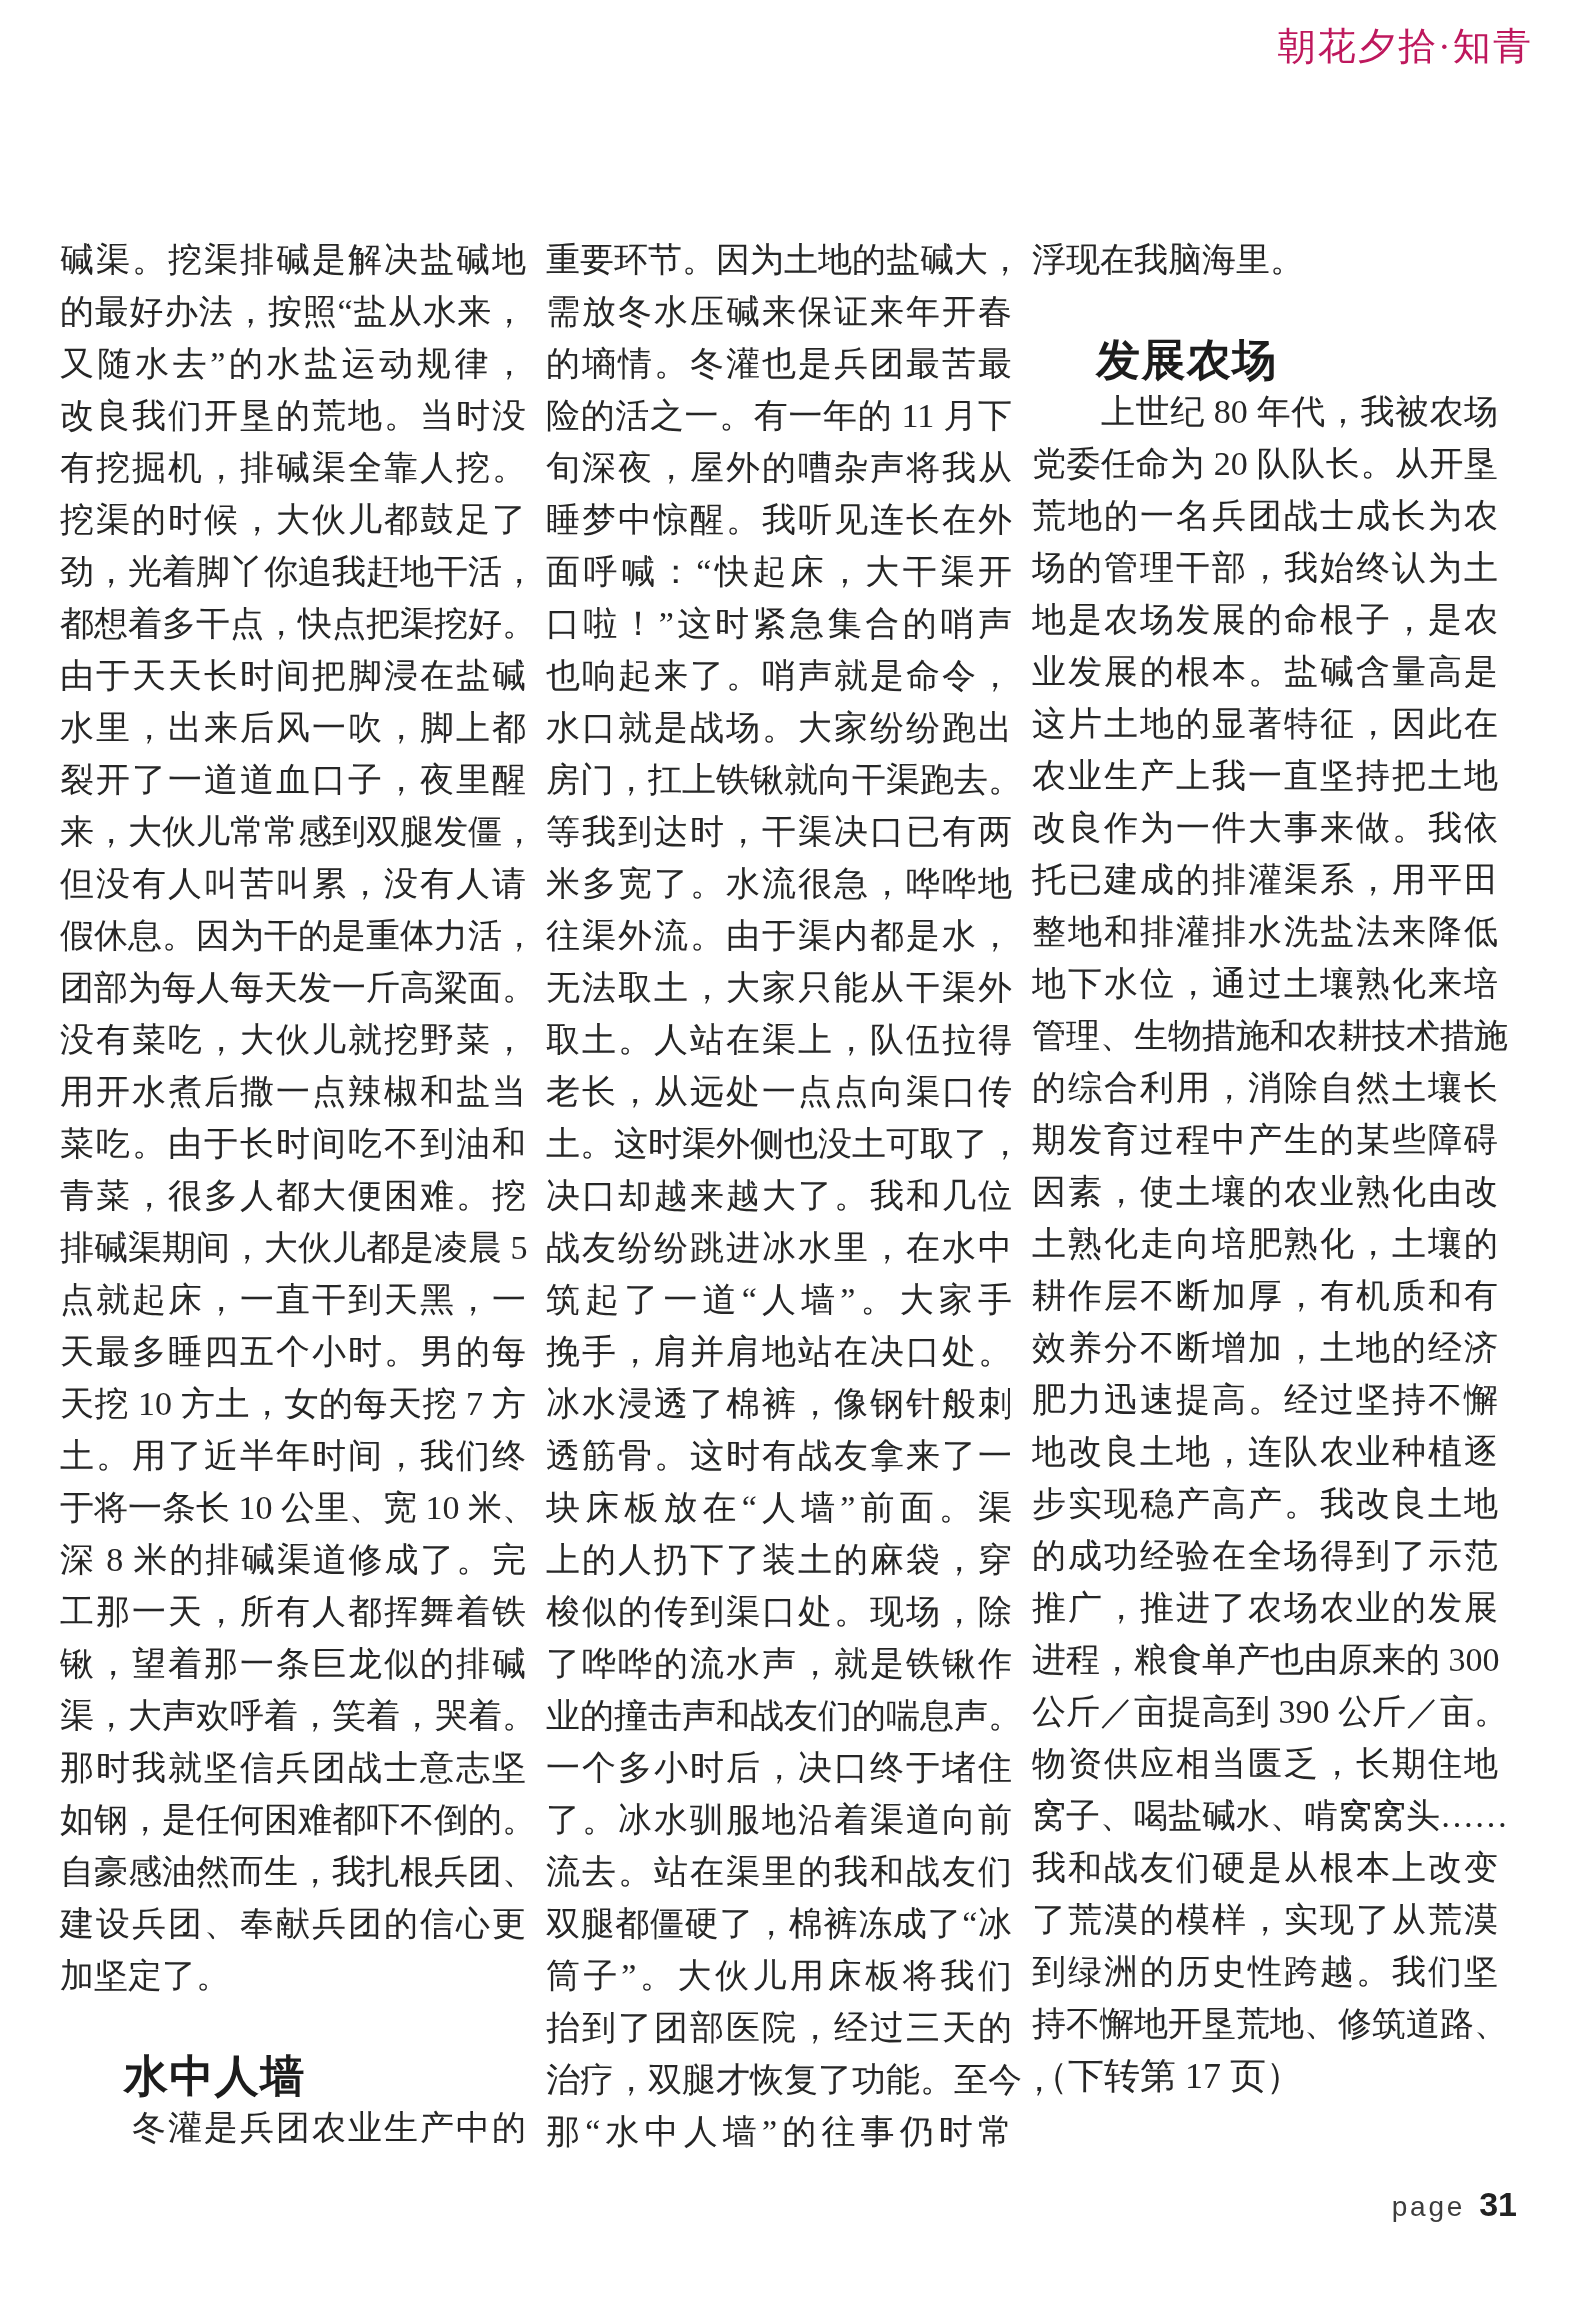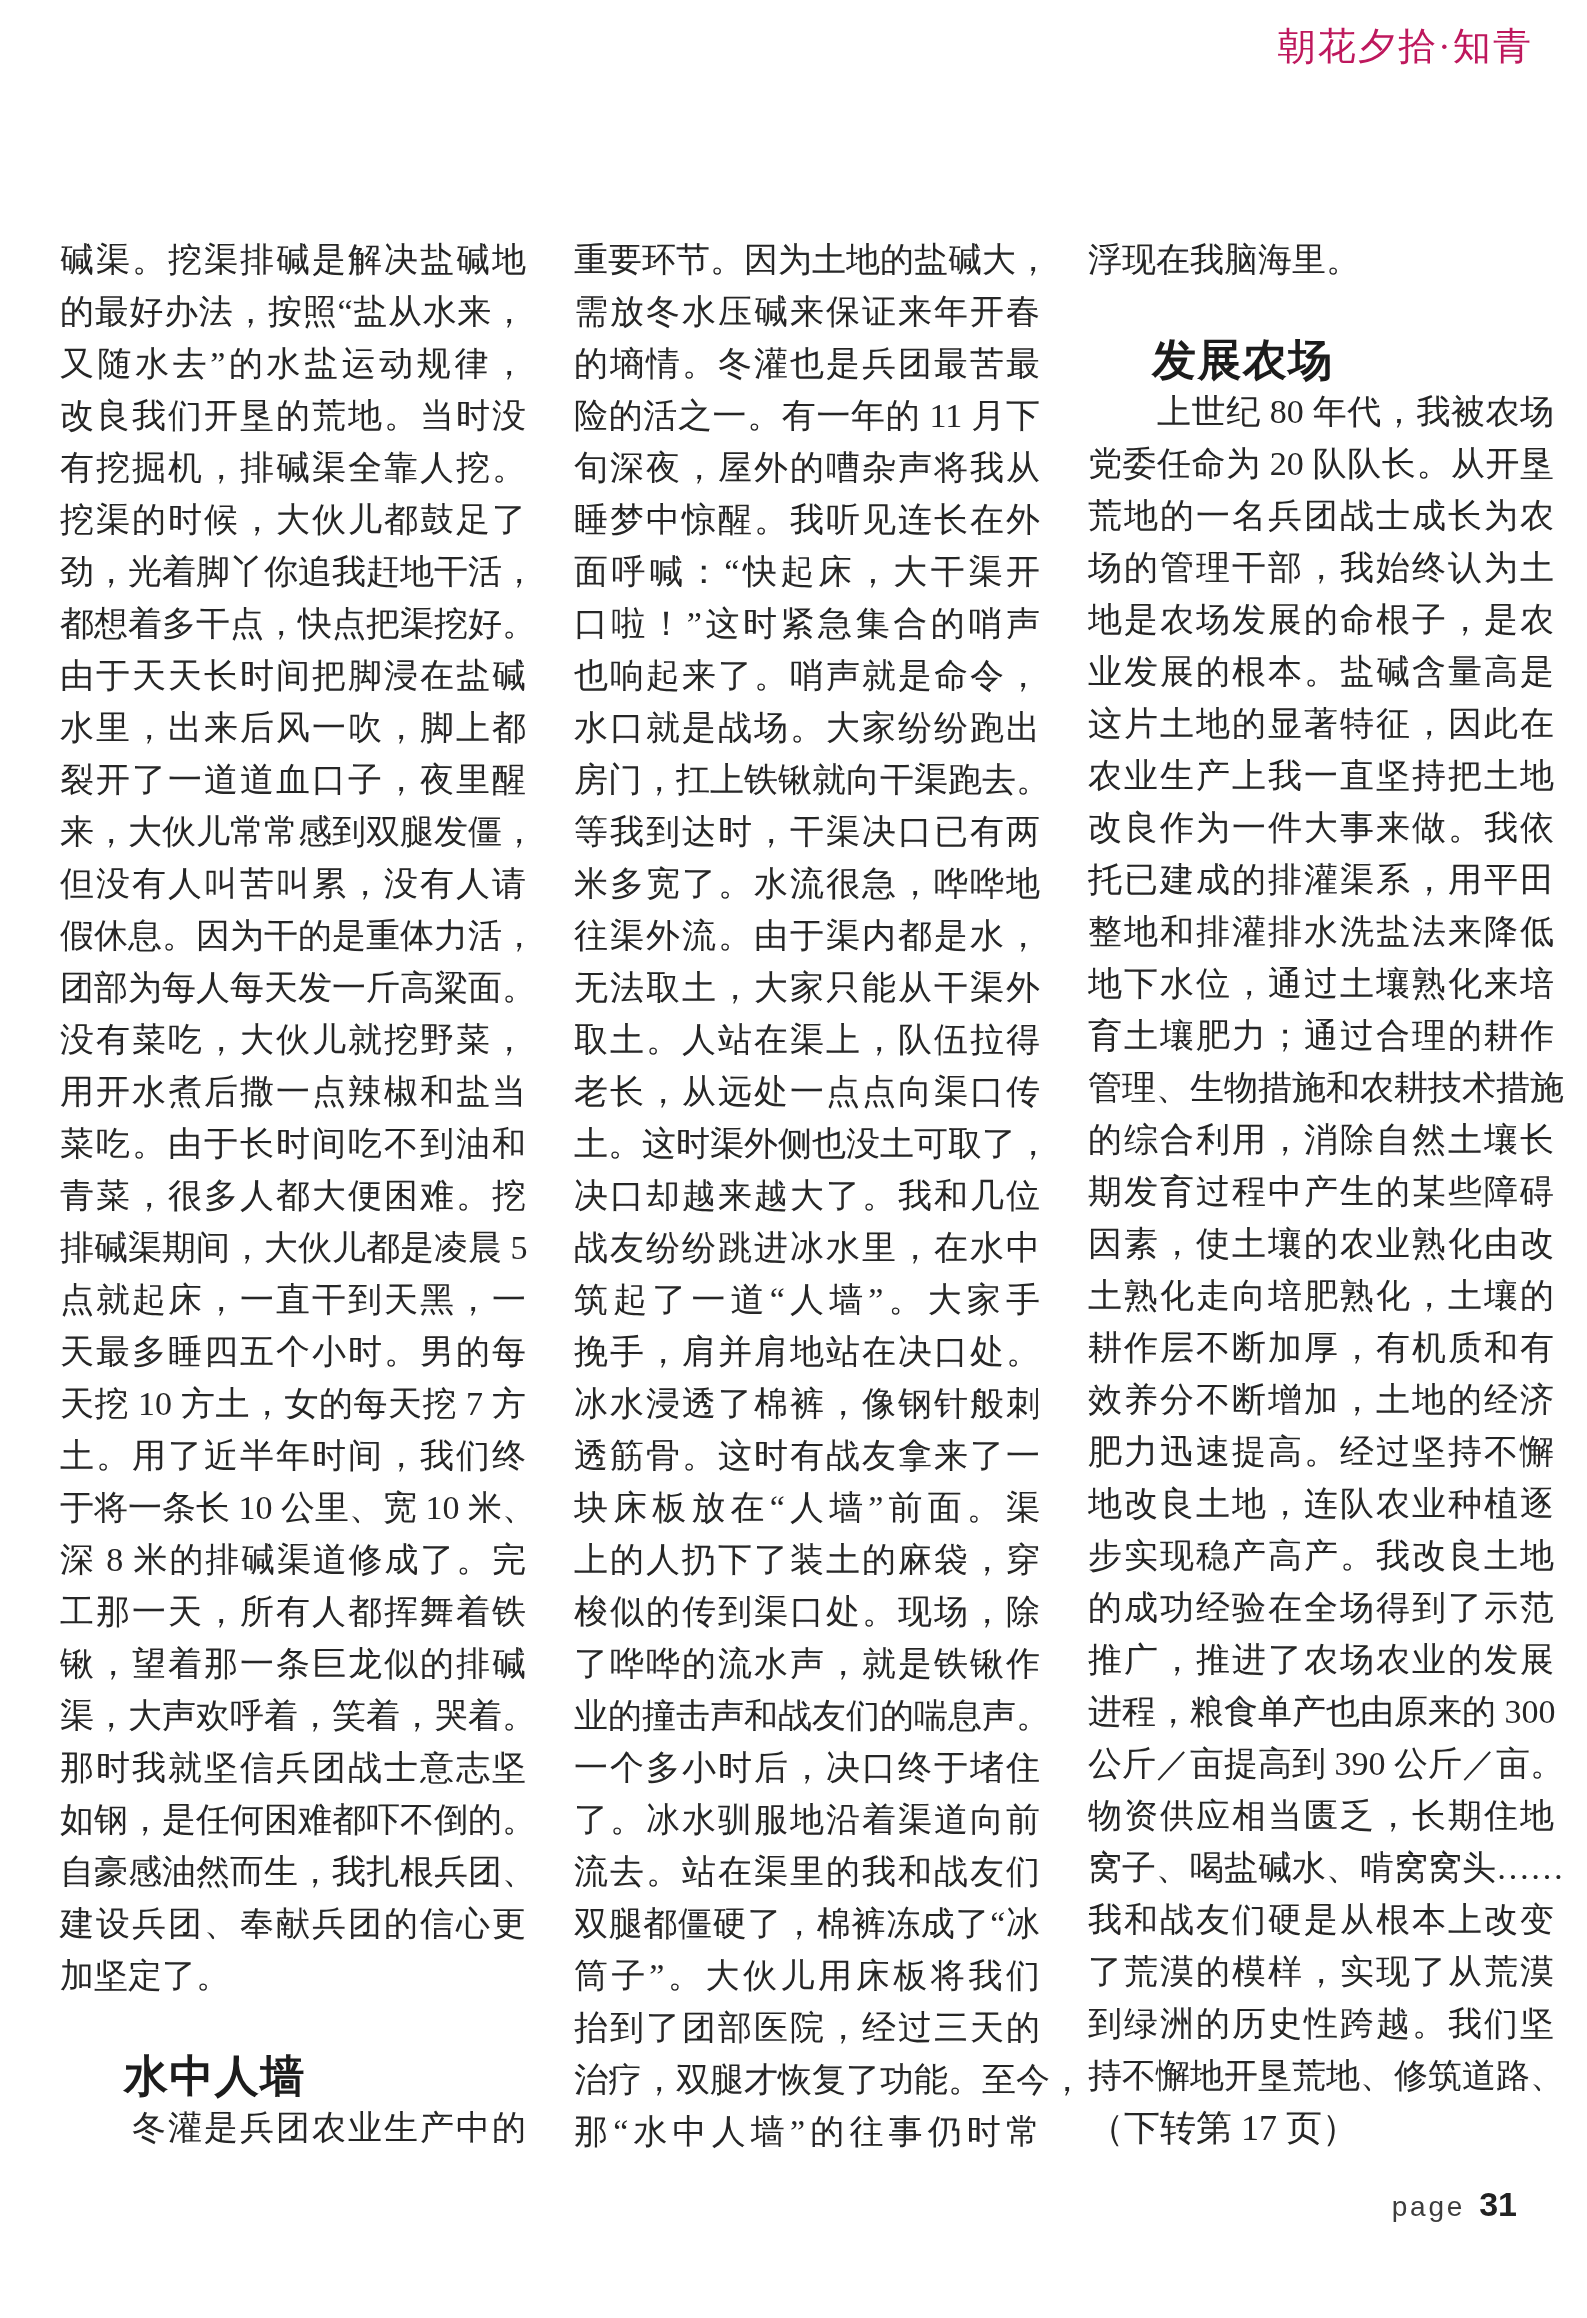--- a/index.html
+++ b/index.html
@@ -7,21 +7,21 @@
     width:1588px;height:2319px;position:relative;background:#ffffff;
     font-family:"Liberation Serif","DejaVu Serif",serif;color:#262626;
     overflow:hidden;
   }
   .page-header{
     position:absolute;top:21px;right:55px;
     font-size:38px;letter-spacing:2.1px;color:#be185d;font-weight:500;
   }
   .columns{
     position:absolute;top:234px;left:60px;width:1468px;
-    display:flex;gap:48px;
+    display:flex;gap:20px;
   }
   .column{width:466px;font-size:34px;line-height:52px;}
   .line{
     height:52px;text-align:justify;text-align-last:justify;
     white-space:nowrap;overflow:visible;
   }
   .line.flush{text-align-last:left;}
   .subhead{
     font-family:"Liberation Sans","DejaVu Sans",sans-serif;
     font-weight:bold;font-size:44px;line-height:52px;height:52px;
@@ -134,21 +134,20 @@
       <div class="line">荒地的一名兵团战士成长为农</div>
       <div class="line">场的管理干部，我始终认为土</div>
       <div class="line">地是农场发展的命根子，是农</div>
       <div class="line">业发展的根本。盐碱含量高是</div>
       <div class="line">这片土地的显著特征，因此在</div>
       <div class="line">农业生产上我一直坚持把土地</div>
       <div class="line">改良作为一件大事来做。我依</div>
       <div class="line">托已建成的排灌渠系，用平田</div>
       <div class="line">整地和排灌排水洗盐法来降低</div>
       <div class="line">地下水位，通过土壤熟化来培</div>
-      <div class="line">育土壤肥力；通过合理的耕作</div>
       <div class="line">管理、生物措施和农耕技术措施</div>
       <div class="line">的综合利用，消除自然土壤长</div>
       <div class="line">期发育过程中产生的某些障碍</div>
       <div class="line">因素，使土壤的农业熟化由改</div>
       <div class="line">土熟化走向培肥熟化，土壤的</div>
       <div class="line">耕作层不断加厚，有机质和有</div>
       <div class="line">效养分不断增加，土地的经济</div>
       <div class="line">肥力迅速提高。经过坚持不懈</div>
       <div class="line">地改良土地，连队农业种植逐</div>
       <div class="line">步实现稳产高产。我改良土地</div>

